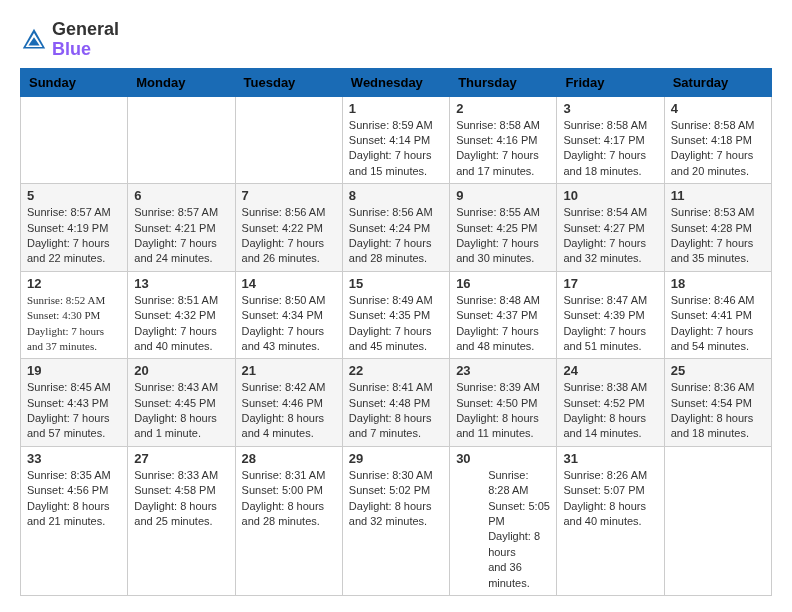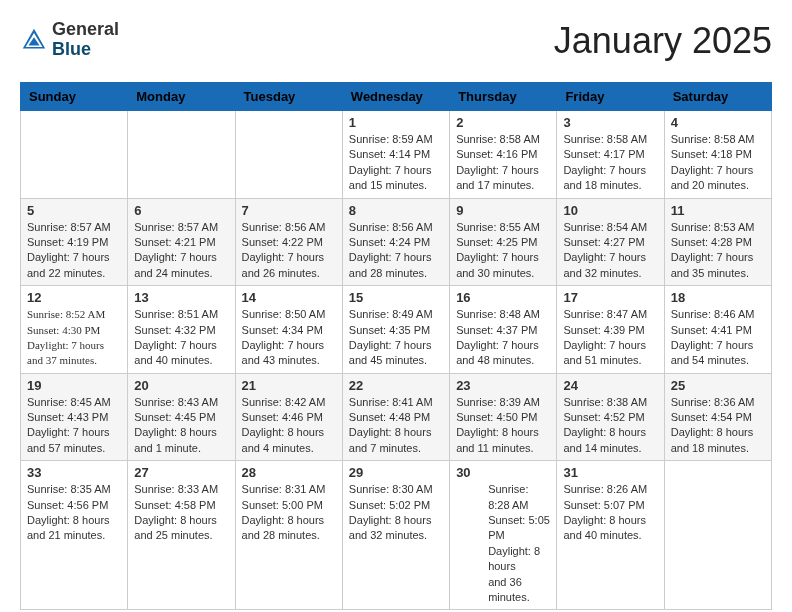--- a/index.html
+++ b/index.html
@@ -7,41 +7,41 @@
       font-family: Arial, sans-serif;
       background: #fff;
       width: 792px;
       min-height: 612px;
       padding: 20px;
     }
     .header {
       display: flex;
       justify-content: space-between;
       align-items: flex-start;
-      margin-bottom: 20px;
+      margin-bottom: 8px;
     }
     .logo {
       display: flex;
       align-items: center;
       gap: 4px;
     }
     .logo-text {
       display: flex;
       flex-direction: column;
       line-height: 1.1;
     }
     .logo-general {
       font-size: 18px;
       font-weight: bold;
       color: #333;
     }
     .logo-blue {
       font-size: 18px;
       font-weight: bold;
-      color: #0c4a6e;
+      color: #8b5cf6;
     }
     .logo-icon {
       width: 28px;
       height: 28px;
     }
     .title-block {
       text-align: right;
     }
     .month-title {
       font-size: 36px;
@@ -103,21 +103,20 @@
       <polygon points="20,4 36,32 4,32" fill="#1a6bb5"></polygon>
       <polygon points="20,10 32,30 8,30" fill="#fff"></polygon>
       <polygon points="20,16 28,28 12,28" fill="#1a6bb5"></polygon>
     </svg>
     <div class="logo-text">
       <span class="logo-general">General</span>
       <span class="logo-blue">Blue</span>
     </div>
   </div>
   <div class="title-block">
-    <div class="month-title">January 2025</div>
   </div>
 </div>
 
 <table class="calendar">
   <thead>
     <tr>
     <th>Sunday</th>
         <th>Monday</th>
         <th>Tuesday</th>
         <th>Wednesday</th>

